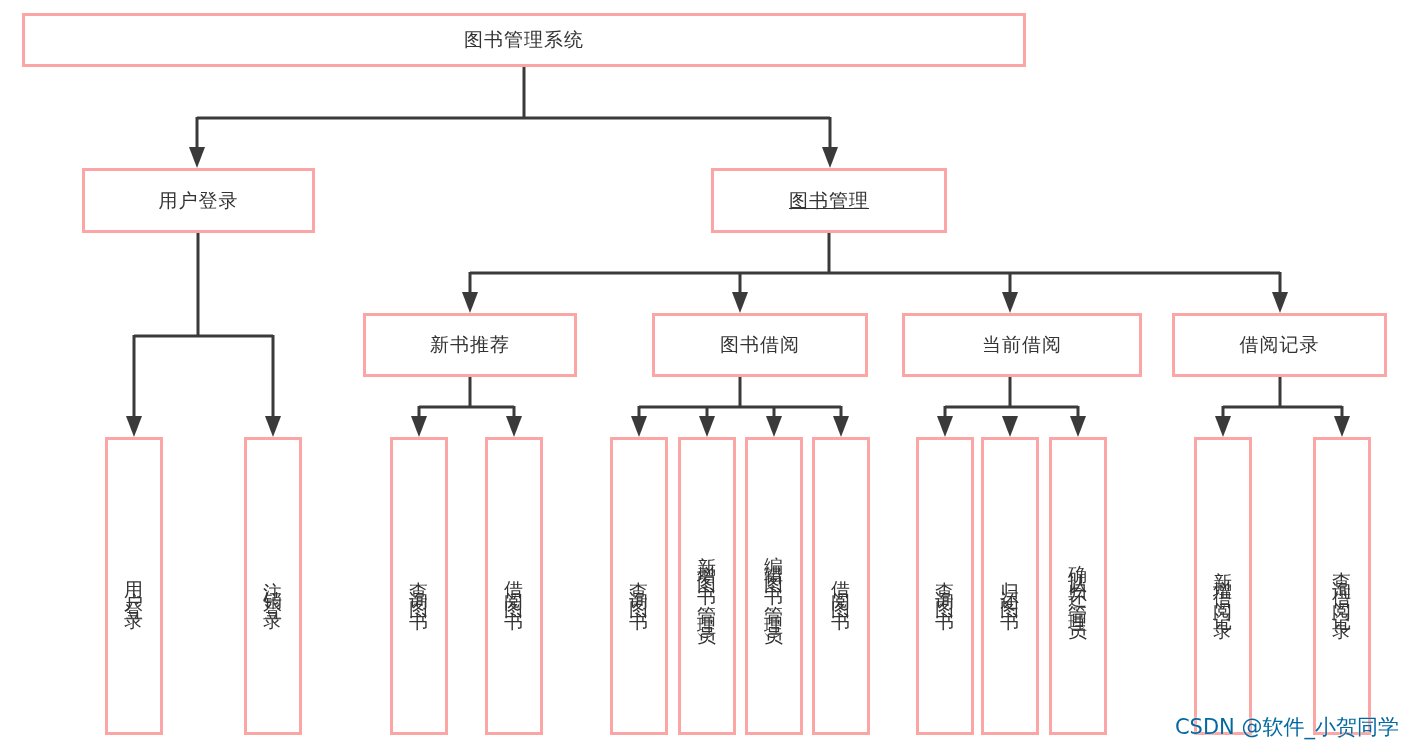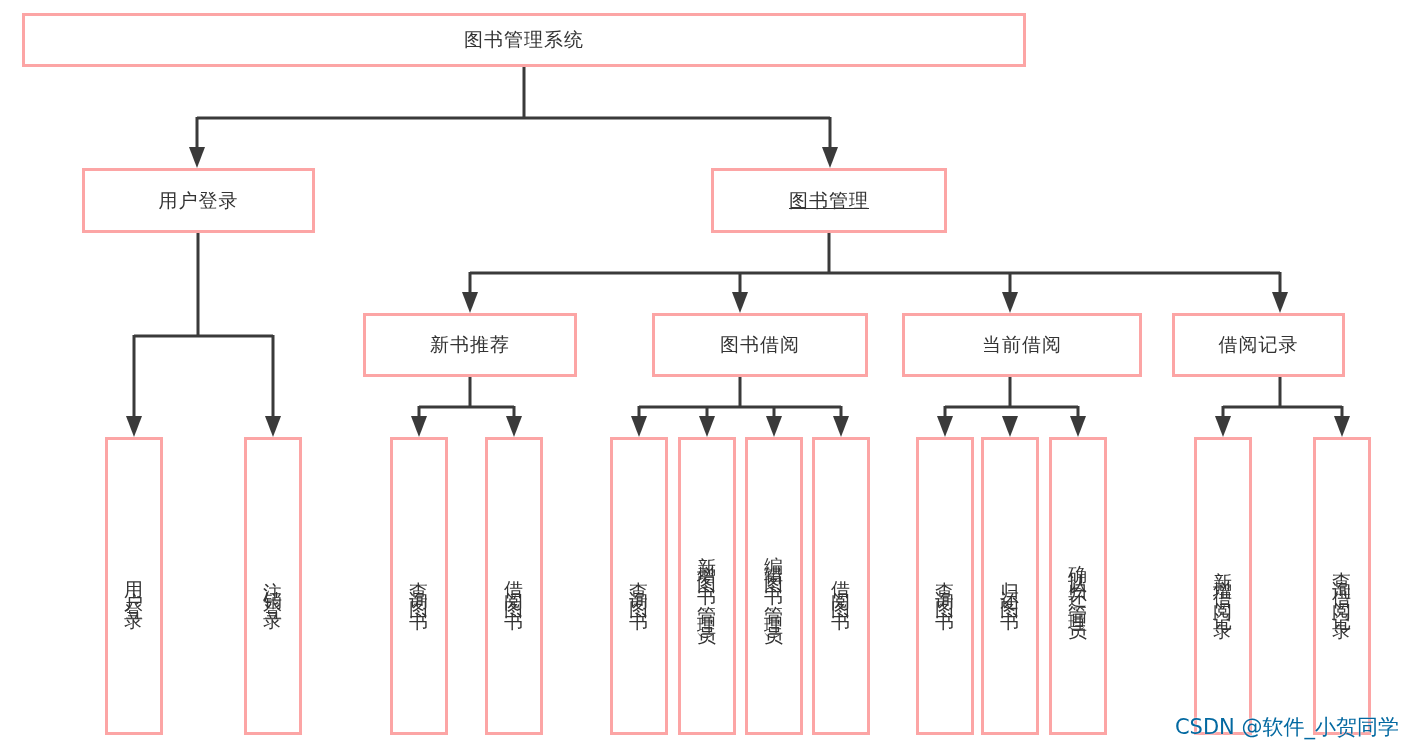--- a/index.html
+++ b/index.html
@@ -99,21 +99,21 @@
 
   <div class="node" style="left:363px;top:313px;width:214px;height:64px;">
     <span class="h-label">新书推荐</span>
   </div>
   <div class="node" style="left:632px;top:313px;width:216px;height:64px;margin-left:20px;">
     <span class="h-label">图书借阅</span>
   </div>
   <div class="node" style="left:902px;top:313px;width:240px;height:64px;">
     <span class="h-label">当前借阅</span>
   </div>
-  <div class="node" style="left:1172px;top:313px;width:173px;height:64px;">
+  <div class="node" style="left:1172px;top:313px;width:215px;height:64px;">
     <span class="h-label">借阅记录</span>
   </div>
 
   <div class="node" style="left:105px;top:437px;width:58px;height:298px;">
     <span class="v-label">用户登录</span>
   </div>
   <div class="node" style="left:244px;top:437px;width:58px;height:298px;">
     <span class="v-label">注销登录</span>
   </div>
 

